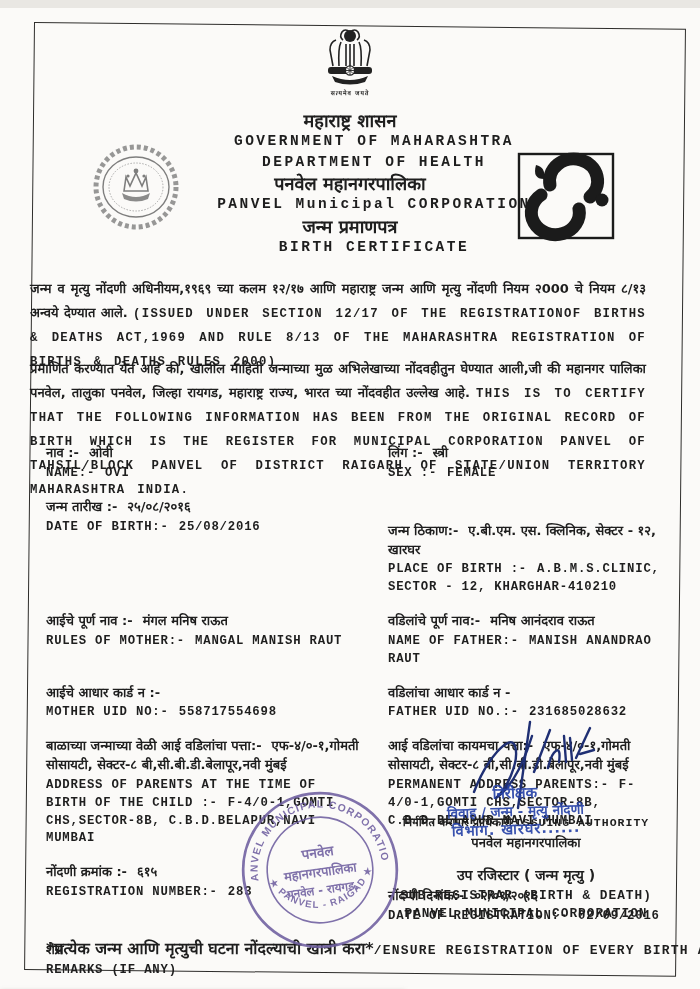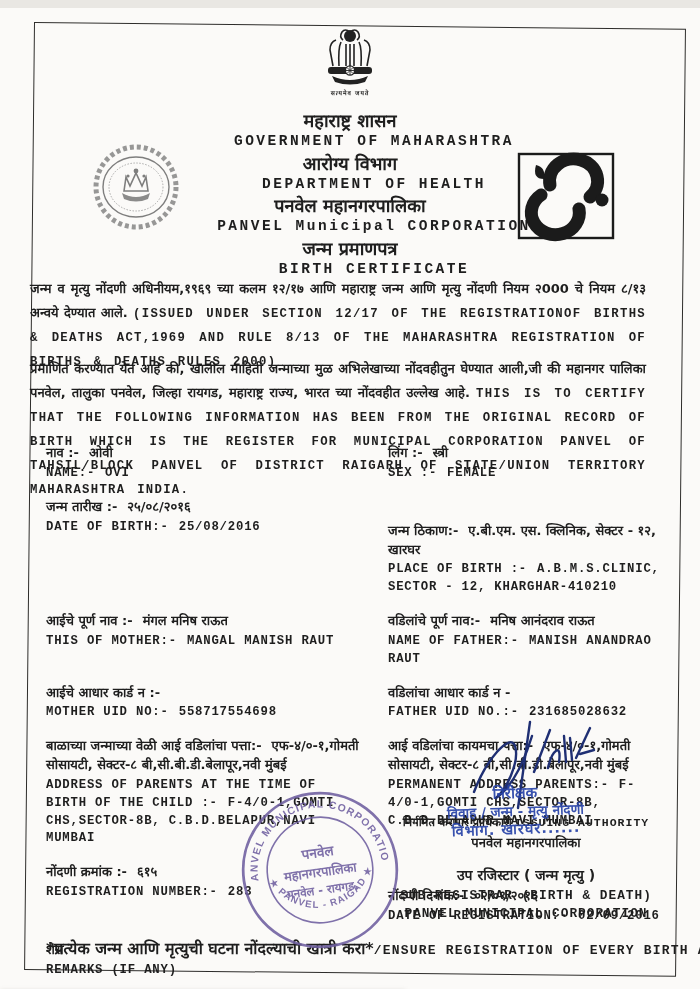--- a/index.html
+++ b/index.html
@@ -92,21 +92,20 @@
       <ellipse cx="23" cy="44.5" rx="5" ry="3" fill="#222"></ellipse>
       <ellipse cx="49" cy="44.5" rx="5" ry="3" fill="#222"></ellipse>
       <path d="M18 50 q18 8 36 0 l-3 6 q-15 5 -30 0 z" fill="#222"></path>
     </svg>
     <div class="caption mr">सत्यमेव जयते</div>
   </div>
 
   <div class="header">
     <div class="h-mr mr">महाराष्ट्र शासन</div>
     <div class="h-en en">GOVERNMENT OF MAHARASHTRA</div>
-    <div class="h-mr mr">आरोग्य विभाग</div>
     <div class="h-en en">DEPARTMENT OF HEALTH</div>
     <div class="h-mr mr">पनवेल महानगरपालिका</div>
     <div class="h-en en">PANVEL Municipal CORPORATION</div>
     <div class="h-mr mr">जन्म प्रमाणपत्र</div>
     <div class="h-en en">BIRTH CERTIFICATE</div>
   </div>
 
   <div class="seal-left">
     <svg width="100" height="100" viewBox="0 0 100 100">
       <circle cx="50" cy="46" r="40" fill="none" stroke="#555" stroke-width="5" stroke-dasharray="4 3" opacity=".8"></circle>
@@ -160,21 +159,21 @@
       </div>
       <div class="fcell push-down">
         <div class="mr-line"><span class="lbl">जन्म ठिकाण:-</span><span>ए.बी.एम. एस. क्लिनिक, सेक्टर - १२, खारघर</span></div>
         <div class="en-line"><span class="lbl">PLACE OF BIRTH :-</span><span>A.B.M.S.CLINIC, SECTOR - 12, KHARGHAR-410210</span></div>
       </div>
     </div>
 
     <div class="frow">
       <div class="fcell lft">
         <div class="mr-line"><span class="lbl">आईचे पूर्ण नाव :-</span><span>मंगल मनिष राऊत</span></div>
-        <div class="en-line"><span class="lbl">THIS OF MOTHER:-</span><span>MANGAL MANISH RAUT</span></div>
+        <div class="en-line"><span class="lbl">RULES OF MOTHER:-</span><span>MANGAL MANISH RAUT</span></div>
       </div>
       <div class="fcell">
         <div class="mr-line"><span class="lbl">वडिलांचे पूर्ण नाव:-</span><span>मनिष आनंदराव राऊत</span></div>
         <div class="en-line"><span class="lbl">NAME OF FATHER:-</span><span>MANISH ANANDRAO RAUT</span></div>
       </div>
     </div>
 
     <div class="frow">
       <div class="fcell lft">
         <div class="mr-line"><span class="lbl">आईचे आधार कार्ड न :-</span></div>

